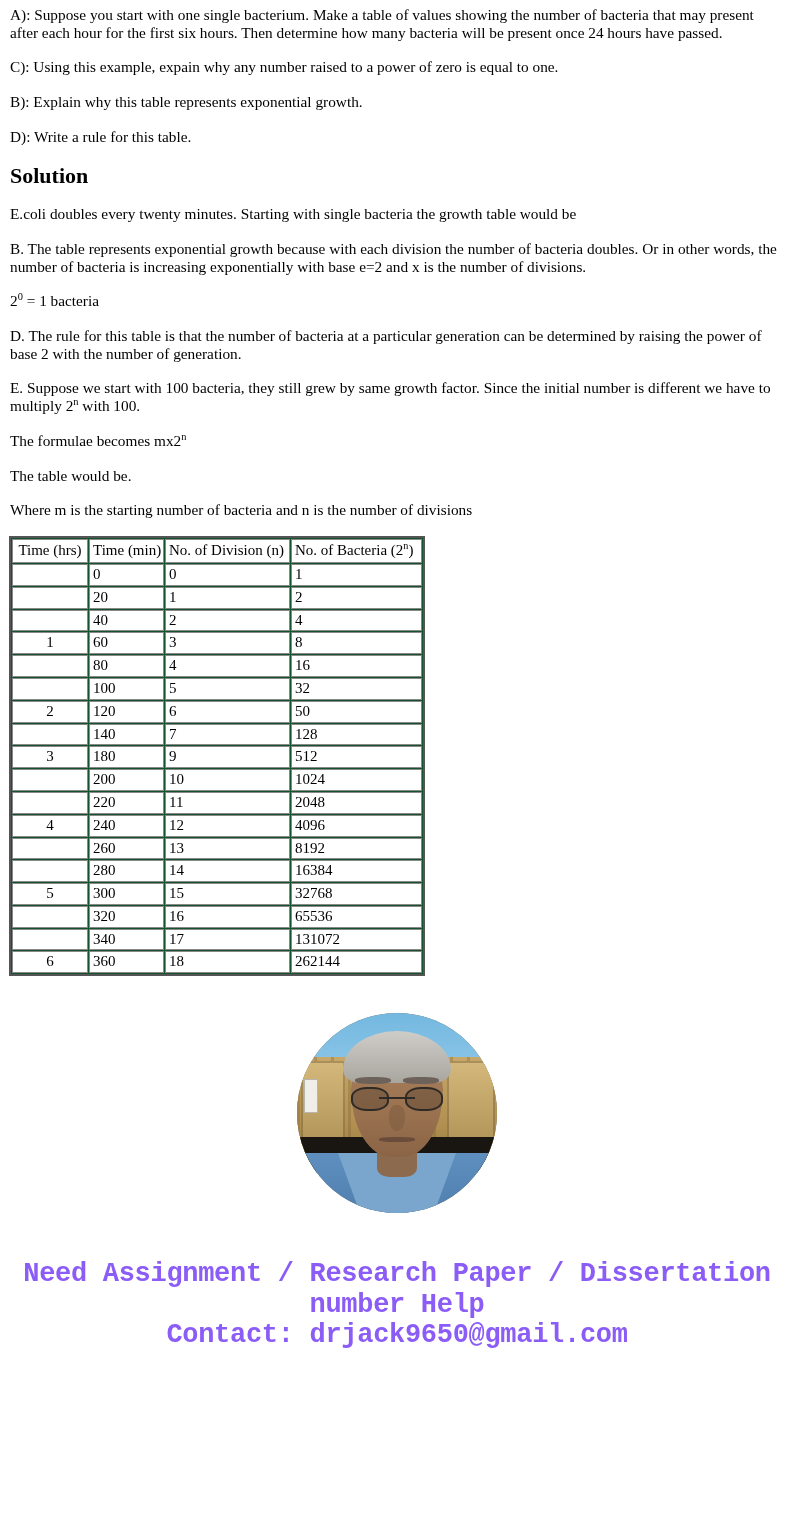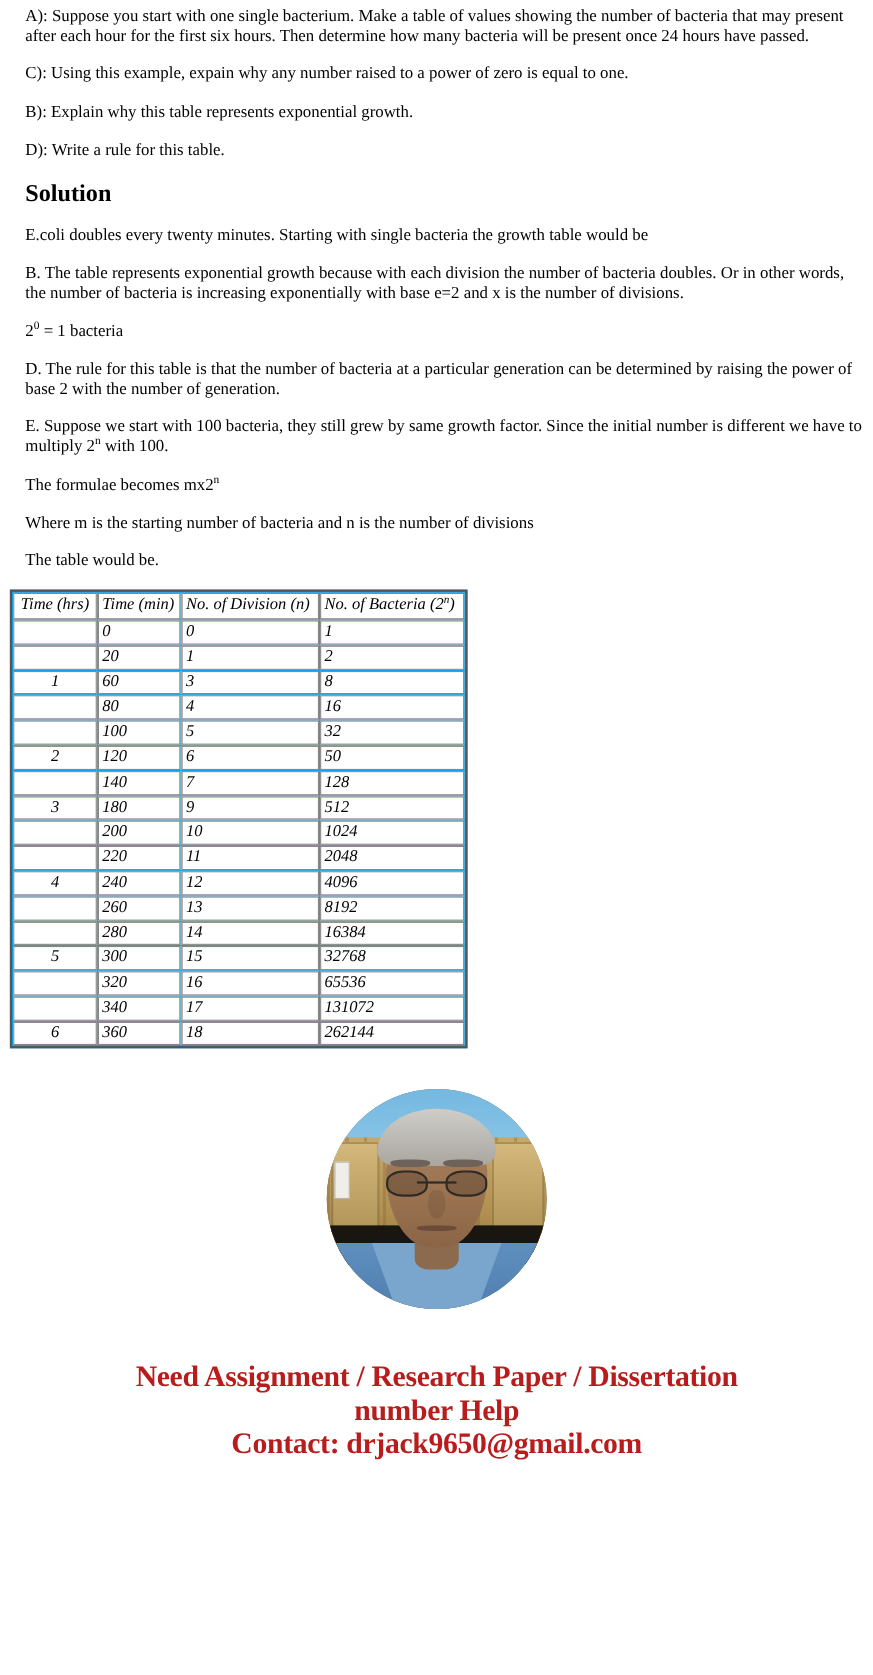--- a/index.html
+++ b/index.html
@@ -15,21 +15,21 @@
     color: #000000;
     -webkit-font-smoothing: antialiased;
   }
   .page {
     position: relative;
     width: 794px;
     min-height: 1523px;
     padding: 0;
   }
   .doc-body {
-    padding: 6px 9px 0 23px;
+    padding: 6px 9px 0 10px;
   }
   p.para {
     margin: 0 0 17px 0;
     font-size: 15.3px;
     line-height: 1.16;
     text-align: left;
   }
   h2.solution-heading {
     margin: 6px 0 16px 0;
     font-size: 22px;
@@ -45,24 +45,23 @@
 
   
   .table-wrap {
     margin: 2px 0 0 9px;
     width: 413px;
   }
   table.growth-table {
     border-collapse: separate;
     border-spacing: 1px;
     border: 2px solid #555555;
-    background: #0ea5e9;
+    background: #14532d;
     width: 413px;
     table-layout: fixed;
-    font-style: italic;
   }
   table.growth-table th,
   table.growth-table td {
     border: 1px solid #888888;
     font-size: 15px;
     font-weight: normal;
     line-height: 1.12;
     padding: 1px 3px 2px 3px;
     height: 20px;
     vertical-align: middle;
@@ -185,26 +184,26 @@
   }
   .av-mouth {
     position: absolute; left: 41%; top: 62%; width: 18%; height: 2.5%;
     background: #6b4b3a; border-radius: 40%;
   }
 
   
   .footer {
     margin-top: 46px;
     text-align: center;
-    font-family: Liberation Serif, serif;
+    font-family: Liberation Mono, monospace;
     font-weight: bold;
     font-size: 27px;
     line-height: 1.12;
     letter-spacing: -0.3px;
-    color: #b91c1c;
+    color: #8b5cf6;
     padding: 0 10px;
   }
   .footer .line { display: block; }
 </style>
 </head>
 <body>
 
 <div class="page">
 
   <div class="doc-body">
@@ -223,23 +222,23 @@
 
 
     <p class="para"><span>2</span><sup>0</sup><span> = 1 bacteria</span></p>
 
     <p class="para">D. The rule for this table is that the number of bacteria at a particular generation can be determined by raising the power of base 2 with the number of generation.</p>
 
     <p class="para"><span>E. Suppose we start with 100 bacteria, they still grew by same growth factor. Since the initial number is different we have to multiply 2</span><sup>n</sup><span> with 100.</span></p>
 
     <p class="para"><span>The formulae becomes mx2</span><sup>n</sup></p>
 
+    <p class="para">The table would be.</p>
+
     <p class="para">Where m is the starting number of bacteria and n is the number of divisions</p>
-
-    <p class="para">The table would be.</p>
 
   </div>
 
   <div class="table-wrap">
     <table class="growth-table">
       <colgroup>
         <col class="c-hrs">
           <col class="c-min">
           <col class="c-div">
           <col class="c-bact">
@@ -257,20 +256,26 @@
             <td class="hrs"></td>
             <td class="val">0</td>
             <td class="val">0</td>
             <td class="val">1</td>
           </tr>
           <tr>
             <td class="hrs"></td>
             <td class="val">20</td>
             <td class="val">1</td>
             <td class="val">2</td>
+          </tr>
+          <tr>
+            <td class="hrs"></td>
+            <td class="val">40</td>
+            <td class="val">2</td>
+            <td class="val">4</td>
           </tr>
           <tr>
             <td class="hrs">1</td>
             <td class="val">60</td>
             <td class="val">3</td>
             <td class="val">8</td>
           </tr>
           <tr>
             <td class="hrs"></td>
             <td class="val">80</td>

